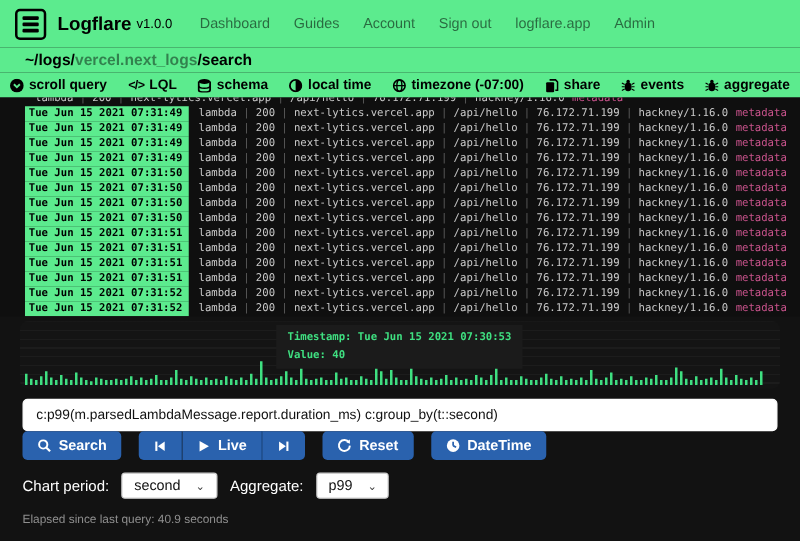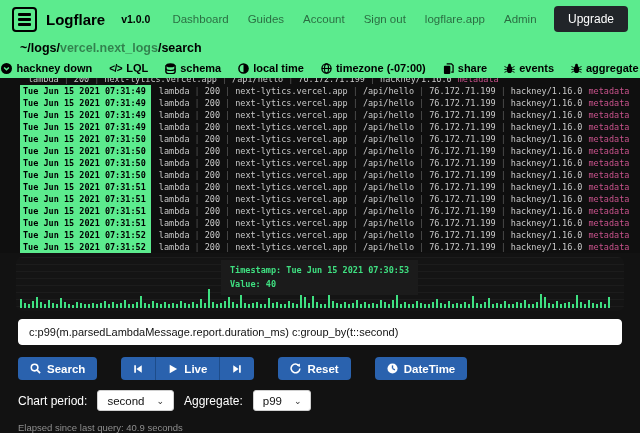--- a/index.html
+++ b/index.html
@@ -5,21 +5,21 @@
   * { margin:0; padding:0; box-sizing:border-box; }
   html,body { width:640px; height:433px; overflow:hidden; background:#121212;
     font-family:"Liberation Sans", sans-serif; }
 
   
   .header { height:38px; background:#5ceb8e; display:flex; align-items:center; padding:0 12px; }
   .logo { width:25px; height:25px; border:2px solid #000; border-radius:4px;
     display:flex; flex-direction:column; justify-content:center; align-items:center; gap:2px; }
   .logo i { display:block; width:13px; height:3px; background:#000; border-radius:1px; }
   .brand { margin-left:9px; font-size:15px; font-weight:700; color:#000; }
-  .version { margin-left:16px; font-size:10.5px; font-weight:700; color:#000; }
+  .version { margin-left:4px; font-size:10.5px; font-weight:400; color:#000; }
   .nav { display:flex; margin-left:22px; gap:19px; }
   .nav-link { font-size:11.5px; color:rgba(0,0,0,.55); cursor:pointer; }
   .upgrade-btn { margin-left:auto; background:#212529; color:#fff; border:none; border-radius:4px;
     font-size:12px; padding:6px 14px; cursor:pointer; font-family:inherit; }
 
   
   .breadcrumb { height:20px; background:#5ceb8e; display:flex; align-items:center;
     padding-left:20px; font-size:12.5px; font-weight:700; color:#000; }
   .breadcrumb .muted { color:rgba(0,0,0,.45); font-weight:600; }
 
@@ -52,21 +52,21 @@
     padding:3px 9px; font-family:"DejaVu Sans Mono", monospace; font-size:8.5px;
     font-weight:700; color:#3fe081; line-height:1.7; z-index:2; }
 
   
   .query-row { margin:8px 18px 0; }
   .query-input { width:100%; height:26px; border-radius:4px; border:1px solid #fff;
     background:#fff; color:#111; font-size:11px; padding:0 10px;
     font-family:"Liberation Sans", sans-serif; }
 
   
-  .actions { display:flex; align-items:center; gap:24px; margin:12px 18px 0; }
+  .actions { display:flex; align-items:center; gap:14px; margin:0 18px 0; }
   .btn { background:#2a62ae; color:#fff; border:none; border-radius:4px; height:23px;
     padding:0 12px; font-size:11.5px; font-weight:600; display:inline-flex;
     align-items:center; gap:6px; cursor:pointer; font-family:inherit; }
   .btn svg { display:block; }
   .btn-group { display:inline-flex;justify-content:center; }
   .btn-group .btn { border-radius:0; border-right:1px solid #1d4c8a; }
   .btn-group .btn:first-child { border-radius:4px 0 0 4px; }
   .btn-group .btn:last-child { border-radius:0 4px 4px 0; border-right:none; }
 
   
@@ -94,38 +94,37 @@
   <span class="brand">Logflare</span>
   <span class="version">v1.0.0</span>
   <nav class="nav">
     <span class="nav-link">Dashboard</span>
     <span class="nav-link">Guides</span>
     <span class="nav-link">Account</span>
     <span class="nav-link">Sign out</span>
     <span class="nav-link">logflare.app</span>
     <span class="nav-link">Admin</span>
   </nav>
-  <button class="upgrade-btn">Upgrade</button>
 </div>
 
 <div class="breadcrumb">
   <span>~/logs/</span>
     <span class="muted">vercel.next_logs</span>
     <span>/search</span>
 </div>
 
 <div class="toolbar">
   <span class="tool">
     <span>
       <svg width="11" height="11" viewBox="0 0 12 12">
           <circle cx="6" cy="6" r="6" fill="#000"></circle>
           <polyline points="3.4,4.8 6,7.4 8.6,4.8" fill="none" stroke="#5ceb8e" stroke-width="1.6"></polyline>
         </svg>
     </span>
-    <span>hackney down</span>
+    <span>scroll query</span>
   </span>
   <span class="tool">
     <span class="code-glyph">&lt;/&gt;</span>
     <span>LQL</span>
   </span>
   <span class="tool">
     <span>
       <svg width="11" height="11" viewBox="0 0 12 12">
           <ellipse cx="6" cy="2.4" rx="5" ry="2.2" fill="#000"></ellipse>
           <path d="M1 2.4v7.2c0 1.2 2.2 2.2 5 2.2s5-1 5-2.2V2.4" fill="none" stroke="#000" stroke-width="1.6"></path>

